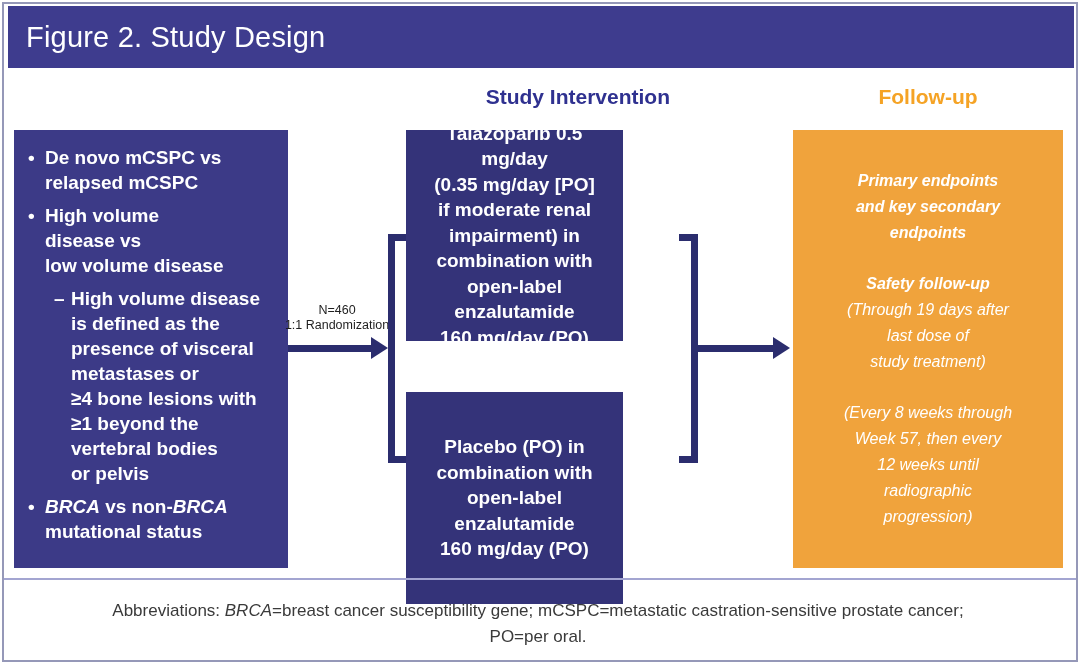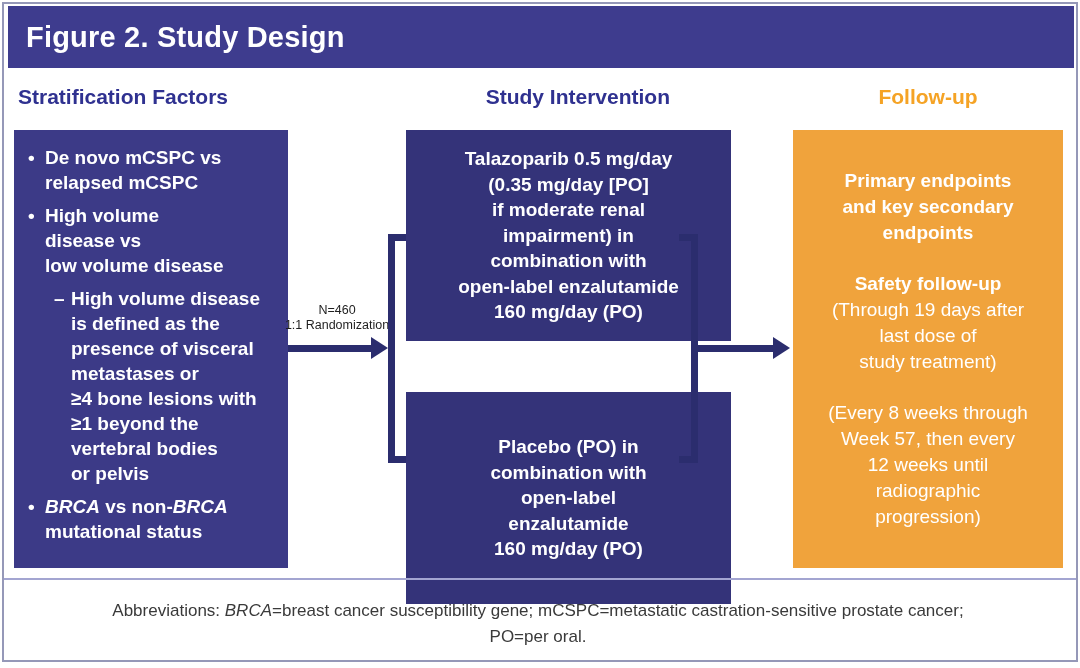--- a/index.html
+++ b/index.html
@@ -5,50 +5,50 @@
   html,body{margin:0;padding:0;background:#fff;}
   .page{
     position:relative;width:1080px;height:668px;background:#fff;overflow:hidden;
     font-family:"Liberation Sans","DejaVu Sans",sans-serif;
   }
   .frame{position:absolute;left:2px;top:2px;right:2px;bottom:6px;border:2px solid var(--frame-border);pointer-events:none;}
   .header{
     position:absolute;left:8px;top:6px;width:1066px;height:62px;
     background:var(--header-bg);display:flex;align-items:center;
   }
-  .header .title{color:#fff;font-size:29px;font-weight:700;padding-left:18px;letter-spacing:.2px;}
+  .header .title{color:#fff;font-size:29px;font-weight:400;padding-left:18px;letter-spacing:.2px;}
   .col-heading{position:absolute;top:84px;font-size:21px;font-weight:700;color:var(--heading-navy);line-height:26px;}
   .col-heading.strat{left:18px;}
   .col-heading.study{left:398px;width:272px;text-align:right;}
   .col-heading.followup{left:793px;width:270px;text-align:center;color:var(--heading-orange);}
 
   .strat-box{
     position:absolute;left:14px;top:130px;width:274px;height:438px;
     background:var(--strat-box-bg);color:#fff;font-weight:700;font-size:19px;line-height:25px;
     padding:15px 6px 0 14px;box-sizing:border-box;
   }
   .bullet{display:flex;margin-bottom:8px;}
   .bullet .marker{flex:none;width:17px;}
   .bullet.sub{margin-left:26px;}
   .bullet.sub .marker{width:17px;}
   .btext{white-space:pre-line;flex:1;}
 
   .arm-box{
-    position:absolute;left:406px;width:325px;background:var(--arm-box-bg);
+    position:absolute;left:406px;width:217px;background:var(--arm-box-bg);
     color:#fff;font-weight:700;font-size:19px;line-height:25.5px;text-align:center;
     display:flex;align-items:center;justify-content:center;box-sizing:border-box;padding:12px 8px;
   }
   .arm-box.arm1{top:130px;height:211px;}
   .arm-box.arm2{top:364px;height:212px;margin-top:28px;}
   .arm-text{white-space:pre-line;}
 
   .followup-box{
     position:absolute;left:793px;top:130px;width:270px;height:438px;
-    background:var(--followup-box-bg);color:#fff;font-size:19px;line-height:26px;text-align:center;
-    display:flex;flex-direction:column;justify-content:center;gap:25px;box-sizing:border-box;padding:6px 10px;
+    background:var(--followup-box-bg);color:#fff;font-size:16px;line-height:26px;text-align:center;
+    display:flex;flex-direction:column;justify-content:center;gap:25px;box-sizing:border-box;padding:6px 10px;font-style:italic;
   }
   .fu-bold{font-weight:700;white-space:pre-line;}
   .fu-normal{font-weight:400;white-space:pre-line;}
 
   .connector{position:absolute;background:var(--connector-navy);}
   .arrowhead{position:absolute;width:0;height:0;border-top:11px solid transparent;border-bottom:11px solid transparent;border-left:17px solid var(--connector-navy);}
 
   .flow-label{
     position:absolute;font-size:12.5px;line-height:15px;color:#1f1f1f;
     text-align:center;white-space:pre-line;font-weight:400;
@@ -65,21 +65,20 @@
 </head>
 <body>
 
 <div class="page">
   <div class="frame"></div>
 
   <div class="header">
     <span class="title">Figure 2. Study Design</span>
   </div>
 
-  <div class="col-heading strat">Stratification Factors</div>
   <div class="col-heading study">Study Intervention</div>
   <div class="col-heading followup">Follow-up</div>
 
   <div class="strat-box">
     <div class="bullet">
       <span class="marker">•</span>
       <span class="btext">De novo mCSPC vs
 relapsed mCSPC</span>
     </div>
     <div class="bullet">

